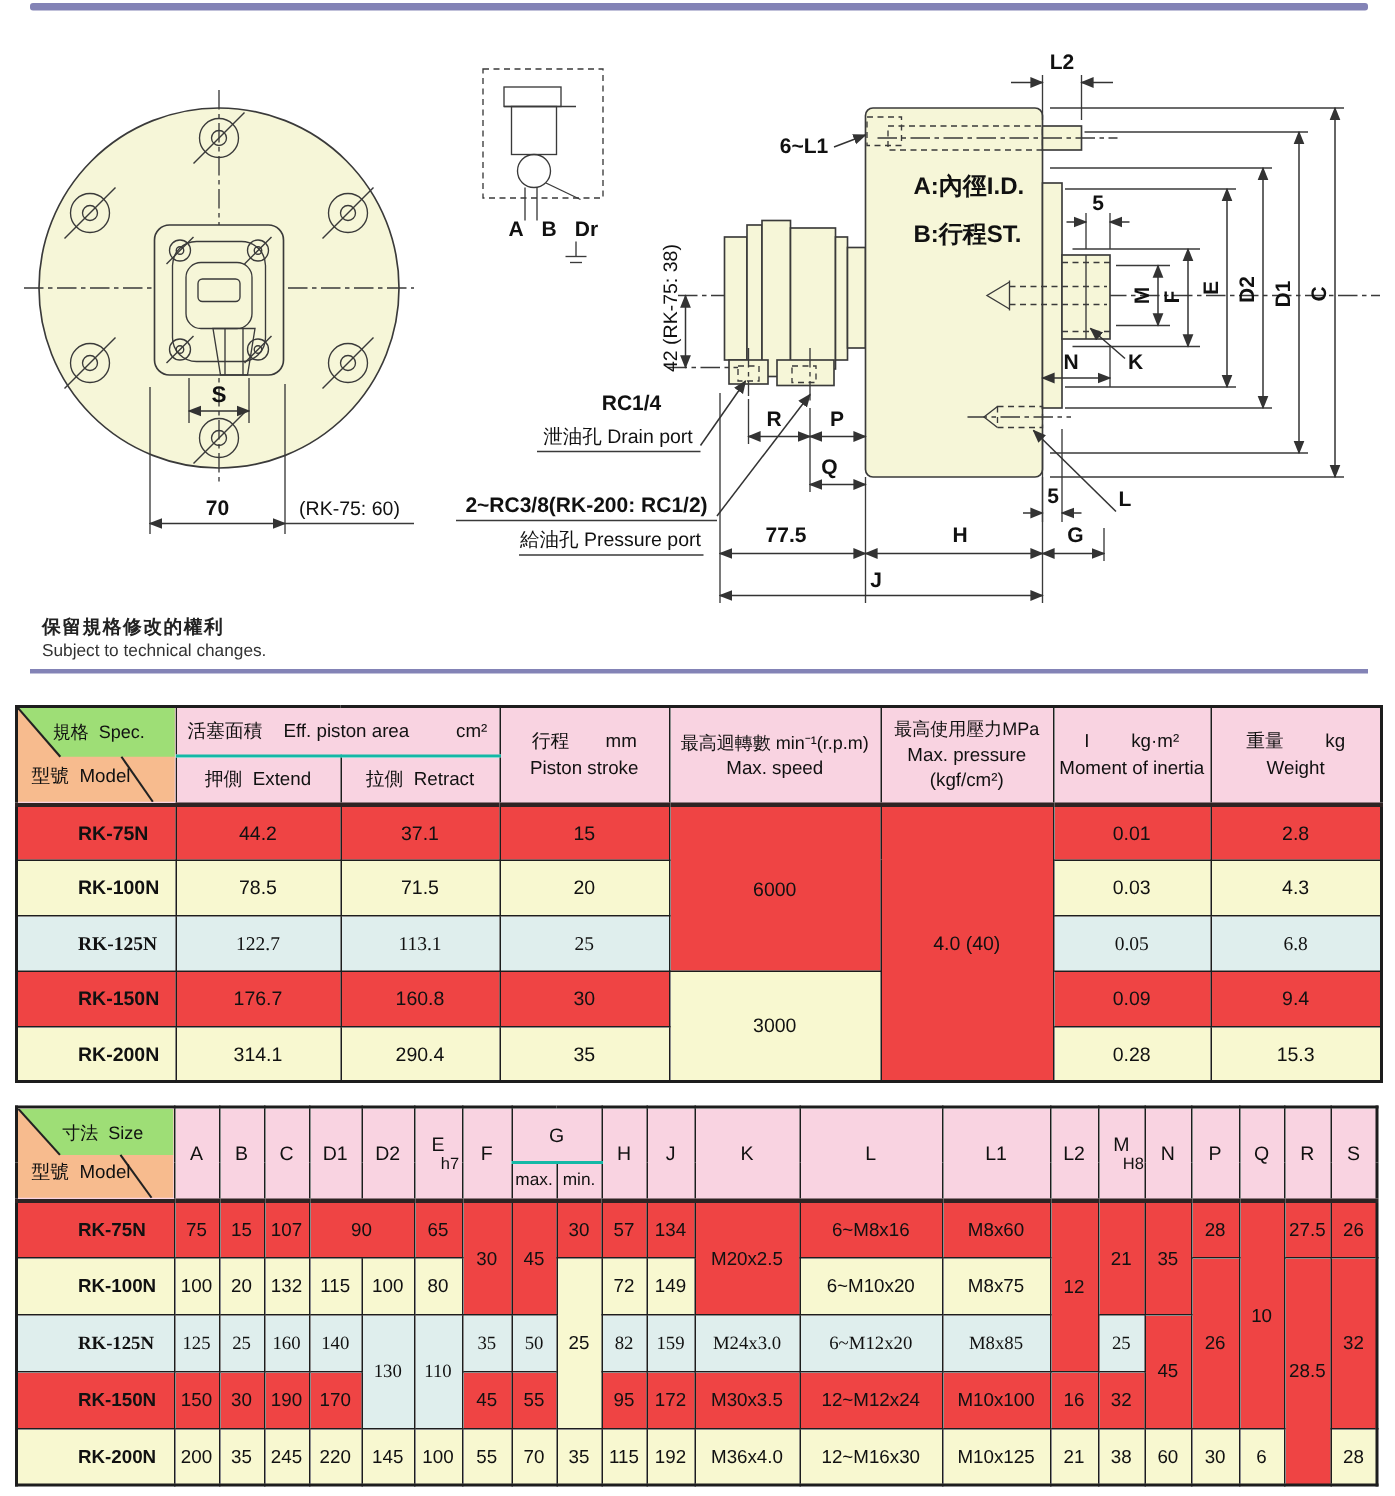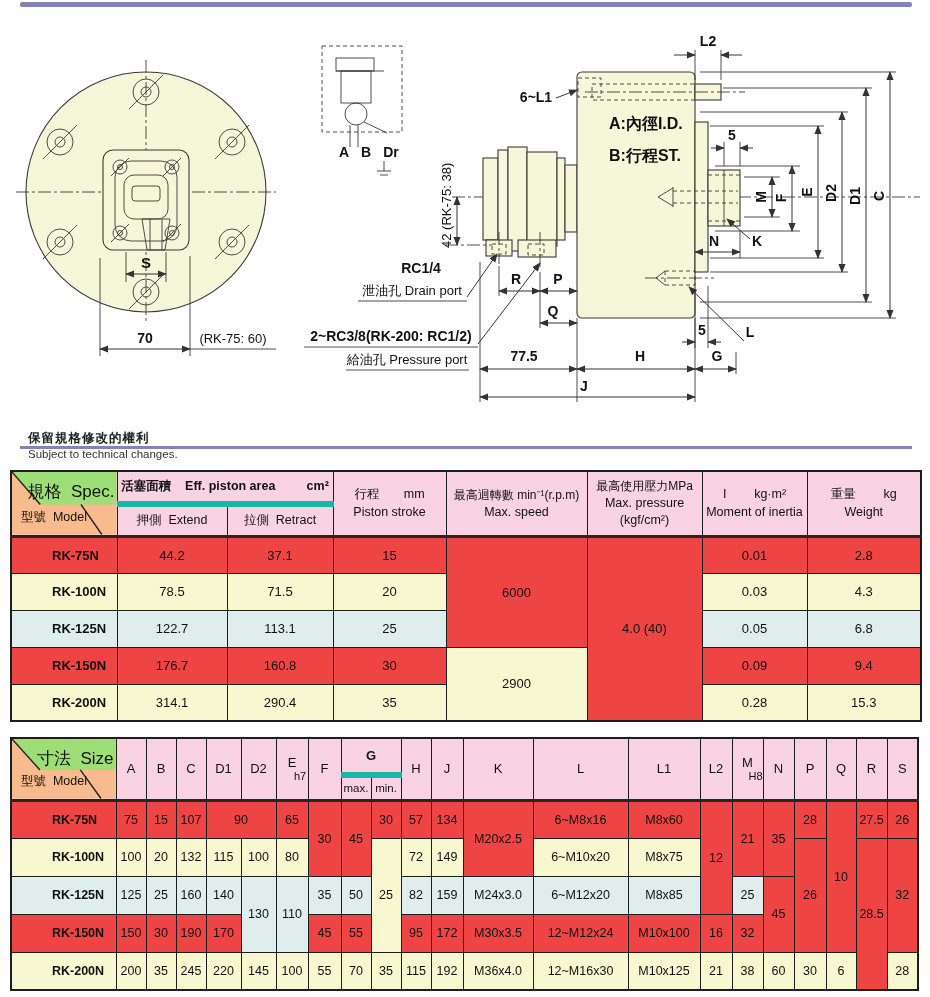--- a/index.html
+++ b/index.html
@@ -15,56 +15,56 @@
   #drawing .shape { fill:var(--drawing-fill,#f6f6d8); stroke:#3a3a3a; stroke-width:1.1; }
   #drawing .thin  { stroke:#3a3a3a; stroke-width:0.9; fill:none; }
   #drawing .dim   { stroke:#333; stroke-width:1; fill:none; }
   #drawing .dash  { stroke-dasharray:4 3; }
   #drawing .cl    { stroke-dasharray:13 3 3 3; }
   #drawing text   { font-family:"Liberation Sans", sans-serif; fill:#111; }
   .dl  { font-size:14px; font-weight:bold; }
   .md  { font-size:13px; }
   .nt  { font-size:15px; font-weight:bold; }
 
-  .note { position:absolute; left:28px; top:411px; line-height:1.25;margin-top:20px; }
+  .note { position:absolute; left:28px; top:411px; line-height:1.25; }
   .note .zh { font-size:12.5px; font-weight:bold; color:#222; letter-spacing:1px; }
   .note .en { font-size:11.5px; color:#333;text-align:right; }
 
   .tblwrap { position:absolute; left:10px; }
   #spec-wrap { top:470px; }
   #size-wrap { top:737px; }
 
   table.dtable { border-collapse:collapse; table-layout:fixed; border:2px solid #1d1d1d; background:#fff; }
   .dtable th, .dtable td { border:1px solid #1d1d1d; overflow:hidden; text-align:center; vertical-align:middle; color:#111; }
   .dtable thead th { background:var(--header-pink,#f9d3e1); font-weight:normal; font-size:12.5px;
                      border-bottom:3px solid #2e2323; }
-  .dtable thead th.split { border-bottom:6px solid #14b8a6;font-weight:bold; }
+  .dtable thead th.split { border-bottom:2px solid #14b8a6; }
   .dtable thead .l1 { display:block; white-space:pre; line-height:1.5; }
   .dtable thead .l2 { display:block; line-height:1.35; }
   #spec-table thead tr:nth-child(1) { height:33px; }
   #spec-table thead tr:nth-child(2) { height:32px; }
   #spec-table tbody tr { height:37px; }
   #size-table thead tr:nth-child(1) { height:37px; }
   #size-table thead tr:nth-child(2) { height:25px; }
   #size-table tbody tr { height:38px; }
   #spec-table tbody td { font-size:13px; }
   #size-table tbody td { font-size:12.5px; }
   #size-table thead th { font-size:13px; }
   #size-table thead th .sub { font-size:11px; display:block; line-height:1.1;padding-left:16px; }
   #size-table thead th.mx { font-size:11.5px; }
   td.model { text-align:left; padding-left:40px; font-weight:bold; font-size:14px; white-space:nowrap; }
   .tone-white { background:#ef4444; }
   .tone-yellow { background:var(--row-yellow,#f8f8d0); }
-  .tone-blue { background:var(--row-blue,#dfeeed); }
+  .tone-blue { background:var(--row-blue,#dfeeed);font-family:Liberation Serif, serif; }
   th.tight { font-size:11px; }
   th.tight .l1 { font-size:12px; }
 
   th.diag { position:relative; padding:0; border-bottom:3px solid #2e2323; }
   .diag svg { position:absolute; inset:0; width:100%; height:100%; }
-  .diag .diag-top { position:absolute; top:8px; right:2px; font-size:17px; white-space:pre; }
+  .diag .diag-top { position:absolute; top:8px; right:20px; font-size:12px; white-space:pre; }
   .diag .diag-bot { position:absolute; bottom:9px; left:9px; font-size:12.5px; white-space:pre; }
 </style>
 </head>
 <body>
 
 <div id="stage">
   <div class="topbar"></div>
 
   <svg id="drawing" width="930" height="405" viewBox="0 0 930 405">
     <defs>
@@ -386,21 +386,21 @@
             <td class="tone-blue">113.1</td>
             <td class="tone-blue">25</td>
             <td class="tone-blue">0.05</td>
             <td class="tone-blue">6.8</td>
           </tr>
           <tr>
             <td class="tone-white model">RK-150N</td>
             <td class="tone-white">176.7</td>
             <td class="tone-white">160.8</td>
             <td class="tone-white">30</td>
-            <td rowspan="2" class="tone-yellow">2900</td>
+            <td rowspan="2" class="tone-yellow">3000</td>
             <td class="tone-white">0.09</td>
             <td class="tone-white">9.4</td>
           </tr>
           <tr>
             <td class="tone-yellow model">RK-200N</td>
             <td class="tone-yellow">314.1</td>
             <td class="tone-yellow">290.4</td>
             <td class="tone-yellow">35</td>
             <td class="tone-yellow">0.28</td>
             <td class="tone-yellow">15.3</td>

